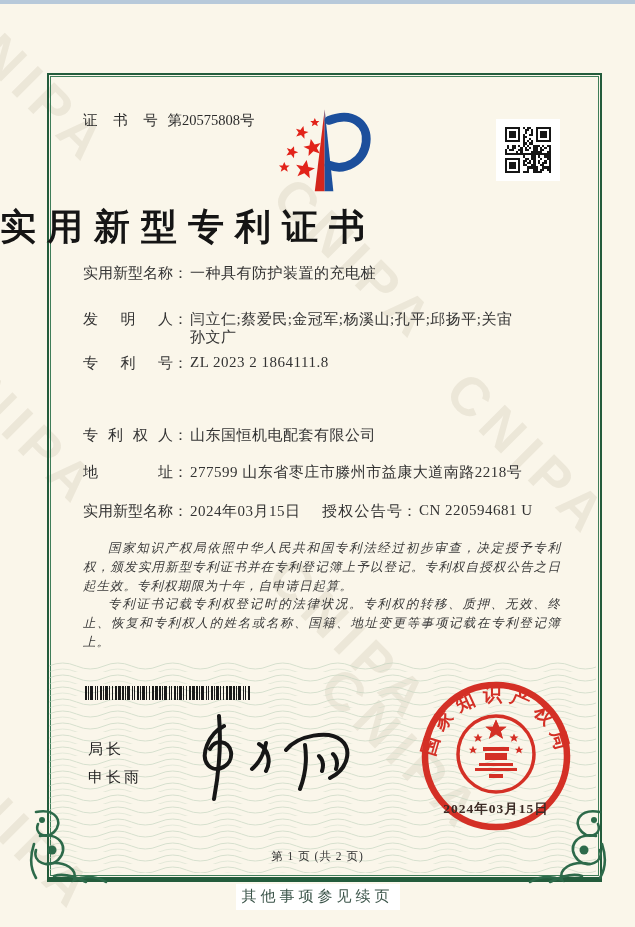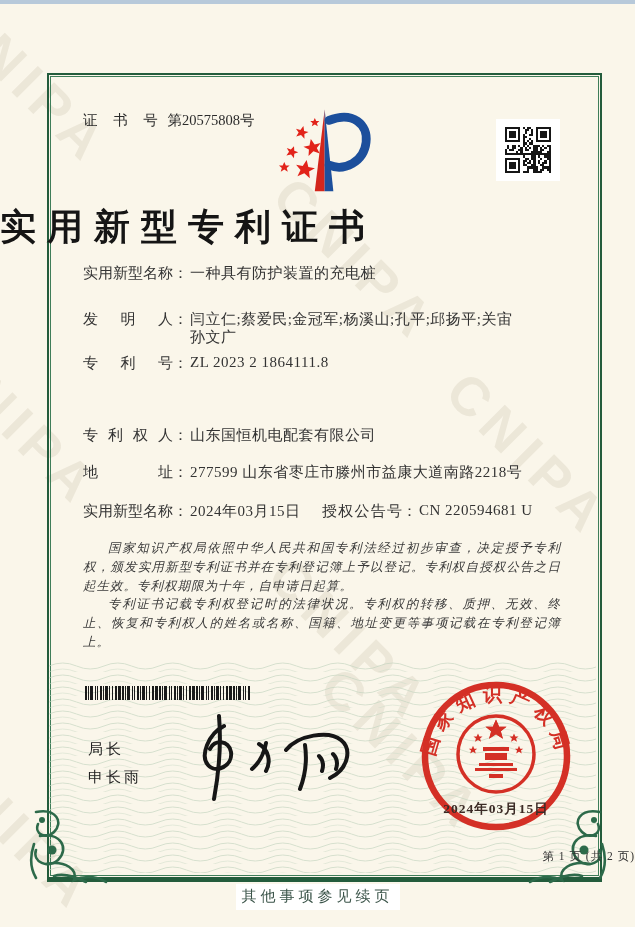--- a/index.html
+++ b/index.html
@@ -27,21 +27,21 @@
   .fvalue{display:inline-block;vertical-align:top;letter-spacing:.5px;}
   .fvalue.multi div{line-height:18px;}
   .fvalue.w1{width:132px;}
   .para{position:absolute;left:83px;width:478px;z-index:5;font-size:12.5px;line-height:19px;
         text-indent:2em;text-align:justify;font-style:italic;letter-spacing:1px;color:#3a3a3a;}
   .barcode{position:absolute;left:85px;top:686px;z-index:5;}
   .gov{position:absolute;left:88px;z-index:5;font-family:"Liberation Sans","DejaVu Sans",sans-serif;
         font-size:15px;letter-spacing:3px;color:#222;}
   .signature{position:absolute;left:178px;top:710px;z-index:5;}
   .seal{position:absolute;left:417px;top:677px;z-index:6;opacity:.95;}
-  .pageinfo{position:absolute;left:0;width:635px;top:849px;z-index:5;text-align:right;
+  .pageinfo{position:absolute;left:0;width:635px;top:849px;z-index:5;text-align:center;
         font-size:11.5px;letter-spacing:1px;color:#333;}
   .contnote{position:absolute;left:50%;transform:translateX(-50%);top:884px;z-index:5;
         background:#ffffff;padding:3px 6px 4px;font-size:15px;letter-spacing:4px;color:#3c554a;}
 </style>
 </head>
 <body>
 
 <div class="page">
 
   <div class="topstrip"></div>

